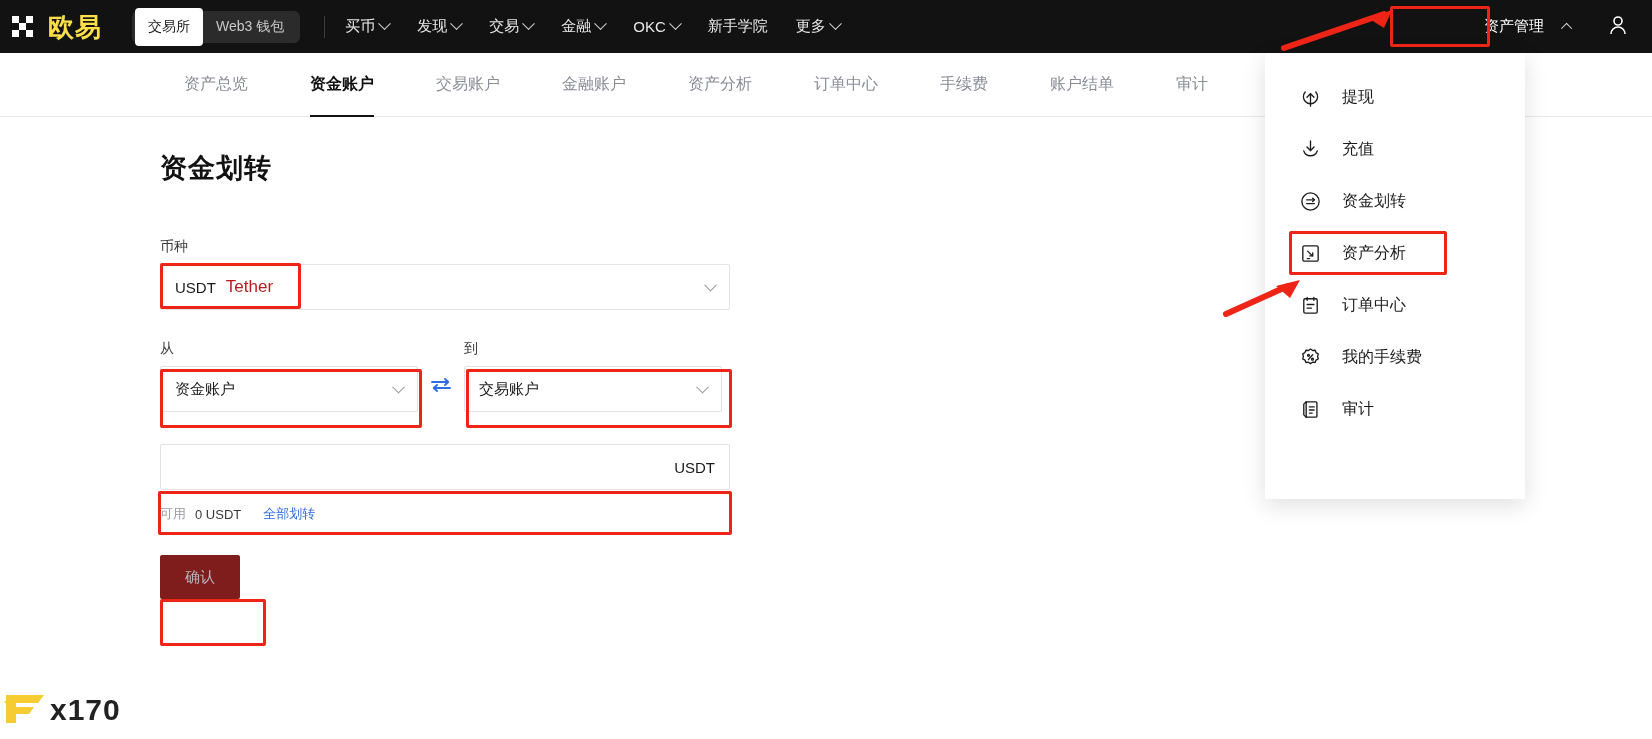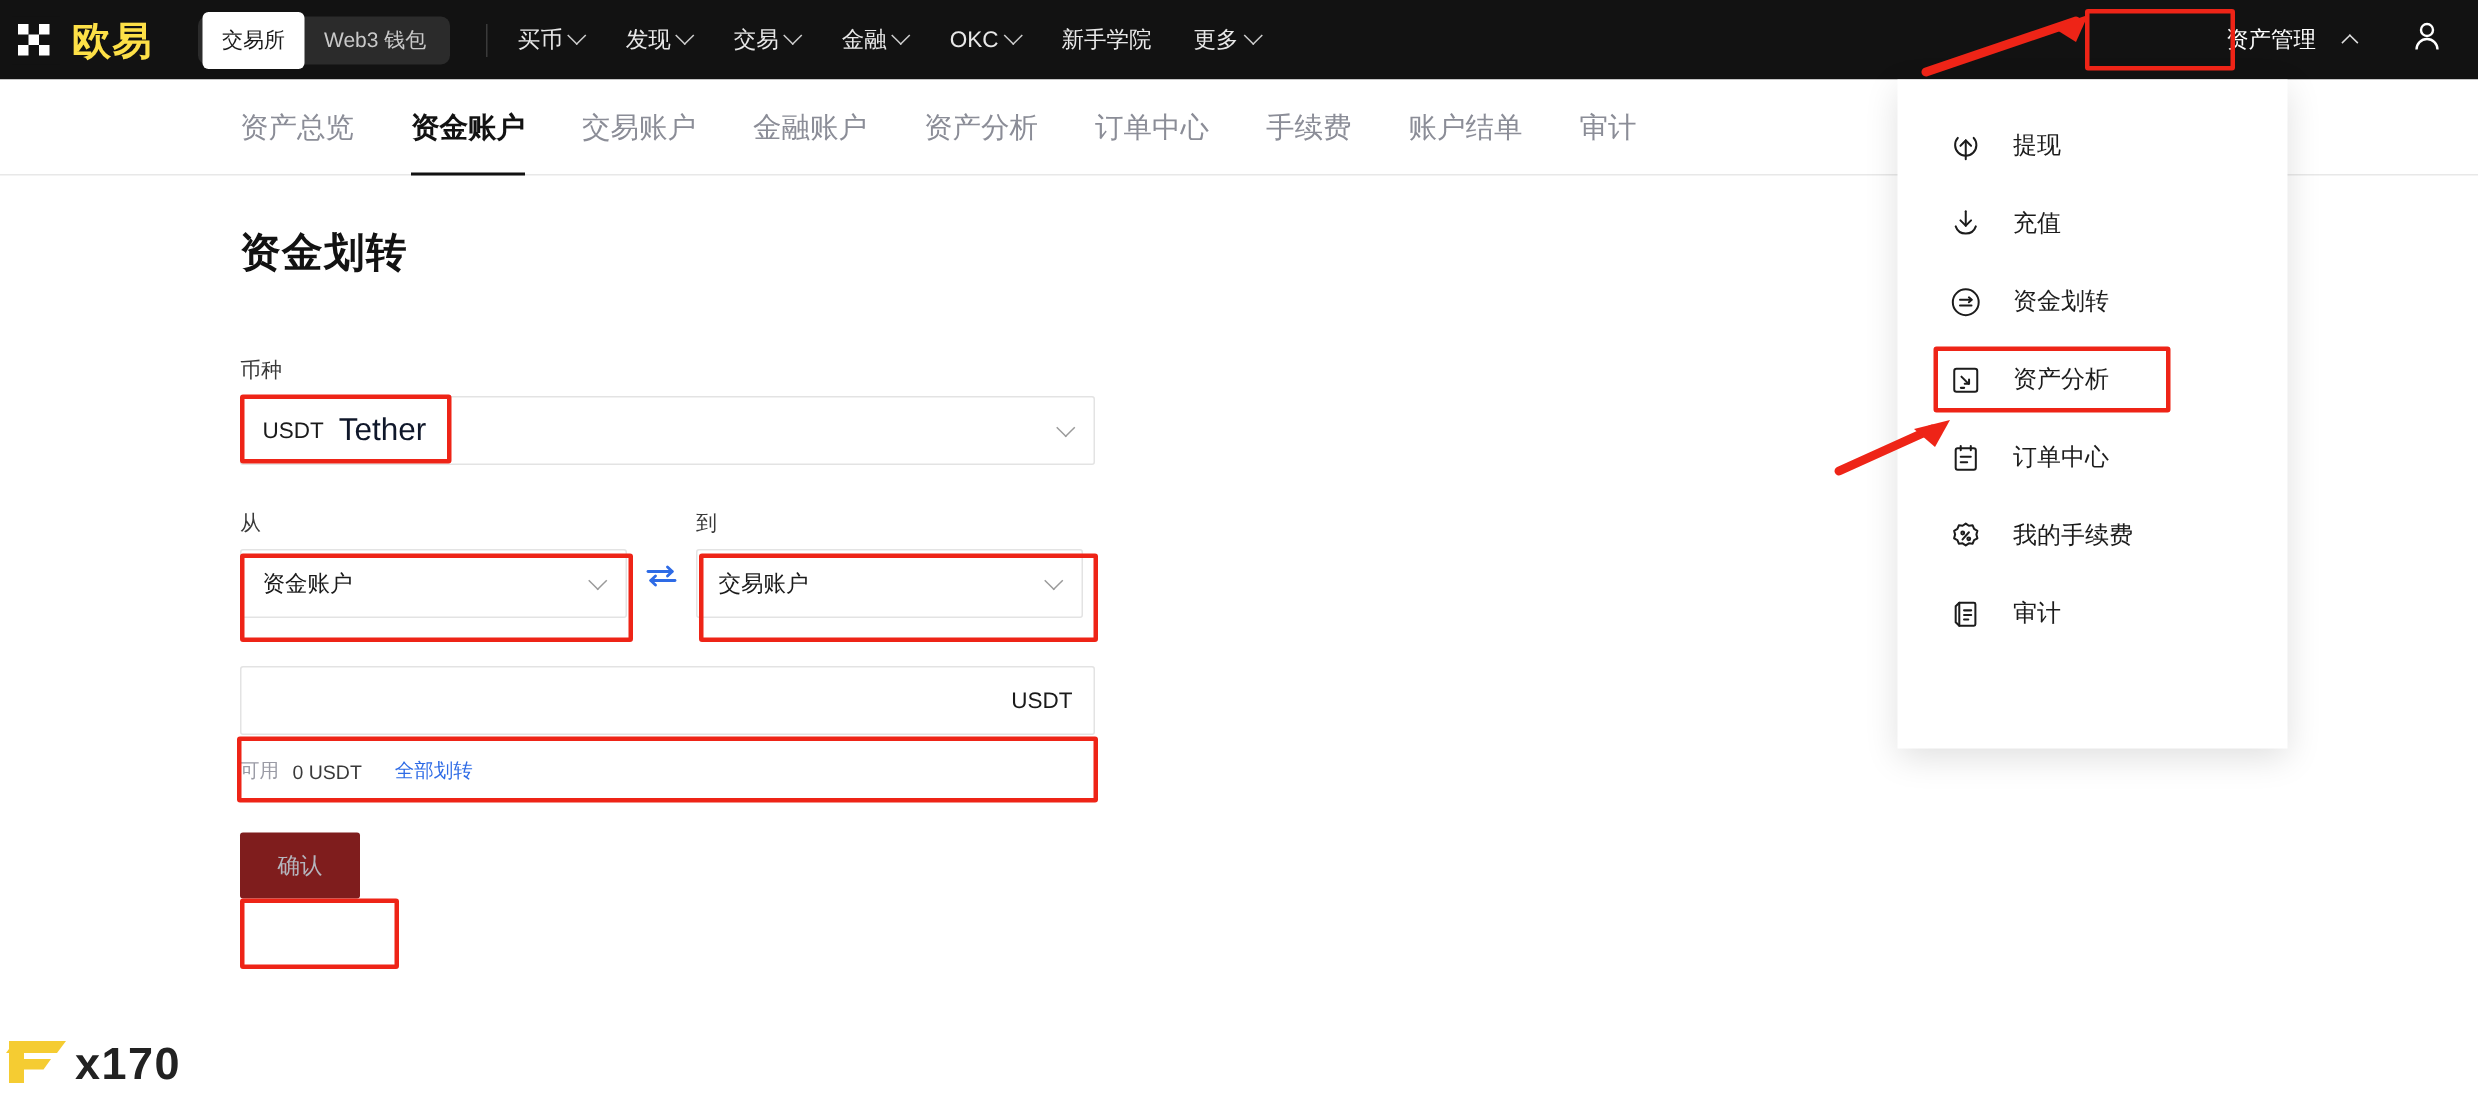--- a/index.html
+++ b/index.html
@@ -57,42 +57,42 @@
   }
   .user-icon { margin: 0 22px 0 24px; cursor: pointer; }
 
   
   .subnav {
     position: absolute; left: 0; top: 53px; width: 1652px; height: 64px;
     background: #fff; border-bottom: 1px solid #e8e8e8;
     display: flex; align-items: center; padding-left: 160px; gap: 38px;
   }
   .subnav-item {
-    font-size: 19px; color: #8b8d97; cursor: pointer; position: relative;
-    height: 64px; display: flex; align-items: center; white-space: nowrap;
+    font-size: 16px; color: #8b8d97; cursor: pointer; position: relative;
+    height: 64px; display: flex; align-items: center; white-space: nowrap; margin-left: 24px;
   }
   .subnav-item.active { color: #121212; font-weight: 600; }
   .subnav-item.active::after {
     content: ""; position: absolute; left: 0; right: 0; bottom: 0;
     height: 2px; background: #121212;
   }
 
   
   .main { position: absolute; left: 160px; top: 150px; width: 600px; }
   .page-title { font-size: 27px; font-weight: 700; color: #121212; letter-spacing: 1px; }
   .field-label { font-size: 14px; color: #3a3a3a; margin-bottom: 8px; }
   .grp-currency { margin-top: 52px; }
 
   .select-box {
     position: relative; height: 46px; border: 1px solid #e3e3e3; border-radius: 2px;
     background: #fff; display: flex; align-items: center; padding: 0 14px; cursor: pointer;
   }
   .select-box.wide { width: 570px; }
   .sel-sym { font-size: 15px; color: #1a1a1a; }
-  .sel-sub { font-size: 21px; color: #0f172a; margin-left: 10px; }
+  .sel-sub { font-size: 17px; color: #b91c1c; margin-left: 10px; }
   .sel-val { font-size: 15px; color: #1a1a1a; }
   .chev {
     position: absolute; right: 14px; top: 50%; width: 9px; height: 9px;
     border-right: 1.4px solid #9a9a9a; border-bottom: 1.4px solid #9a9a9a;
     transform: translateY(-70%) rotate(45deg);
   }
 
   .row-fromto { display: flex; align-items: flex-end; margin-top: 30px; }
   .col-from { width: 258px; }
   .col-to { width: 258px; }

